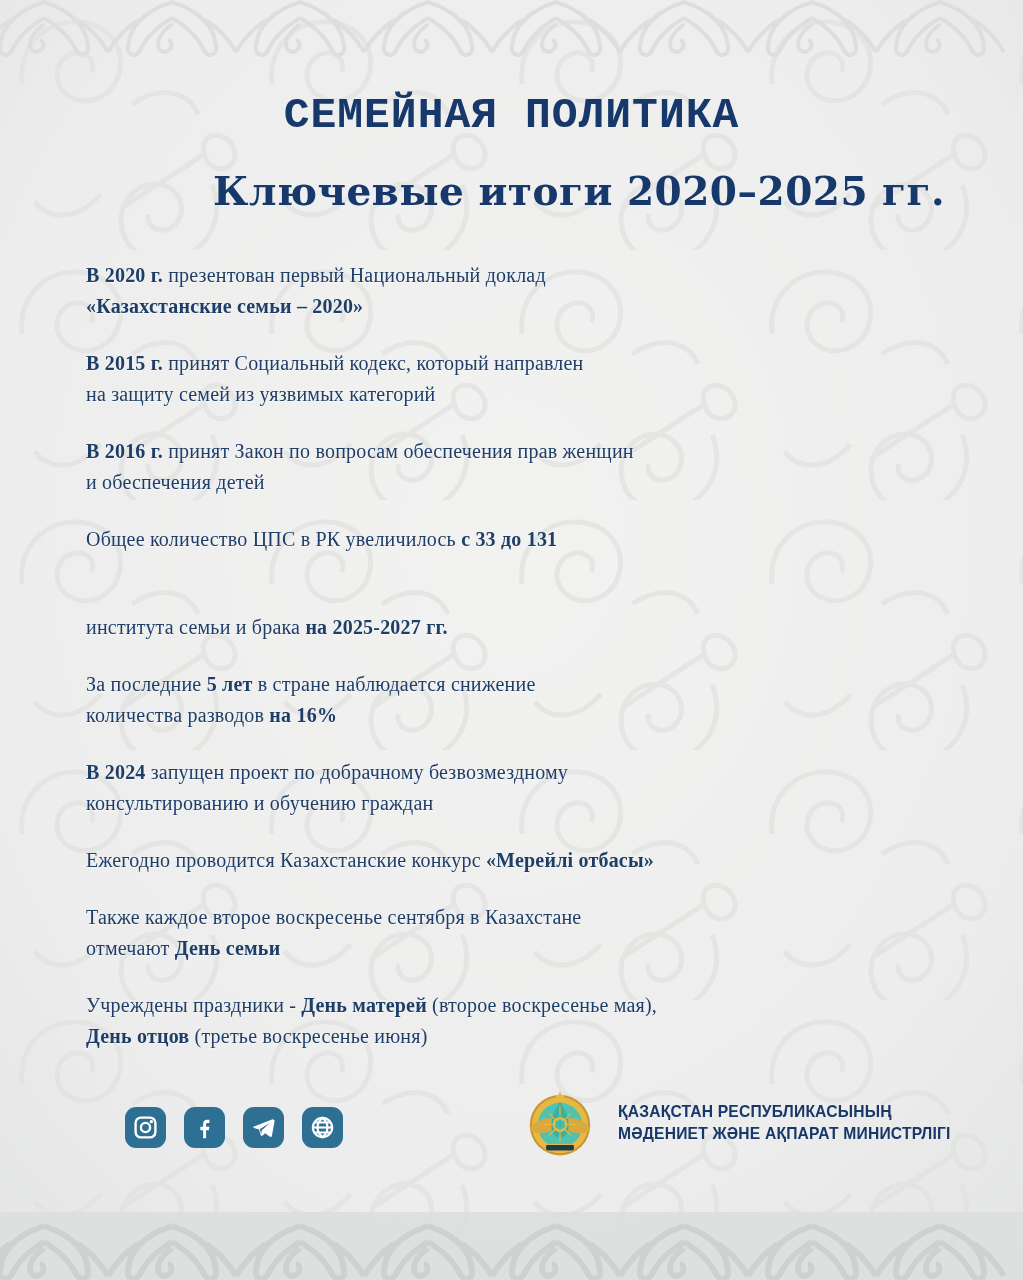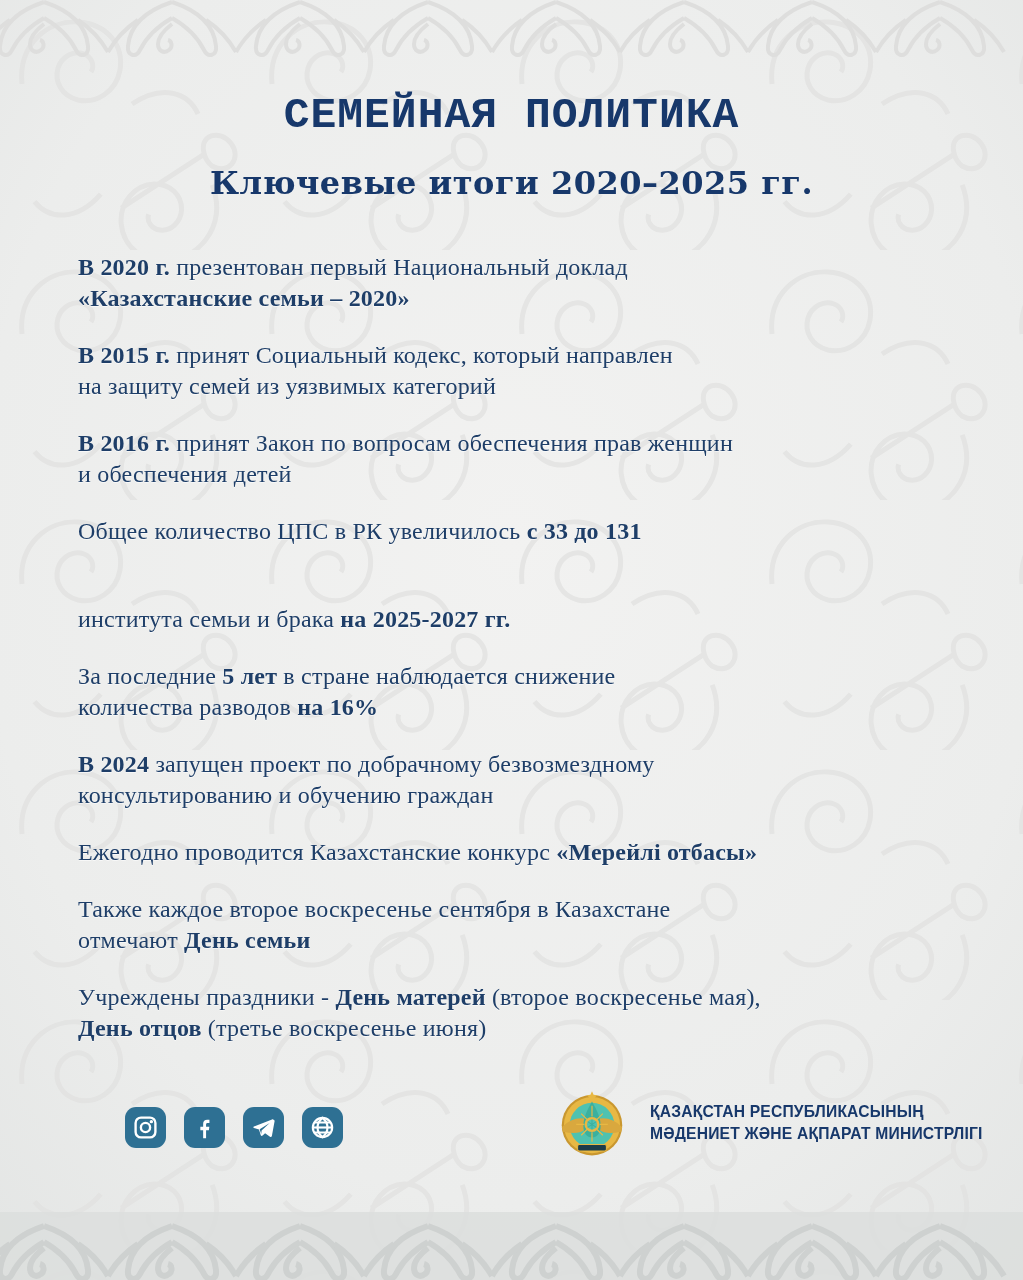--- a/index.html
+++ b/index.html
@@ -25,44 +25,44 @@
   .bg-svg{position:absolute;inset:0;z-index:0;display:block}
   .content{position:relative;z-index:1;padding:92px 78px 0 78px}
   h1.title{
     font-family:Liberation Mono, monospace;
     font-size:43px;line-height:48px;
     font-weight:bold;text-align:center;
     color:var(--heading);letter-spacing:1px;
   }
   h2.subtitle{
     font-family:"DejaVu Serif", serif;
-    font-size:32px;line-height:46px;
-    font-weight:bold;text-align:center;
-    color:var(--heading);margin-top:20px;letter-spacing:0.5px;
+    font-size:39px;line-height:46px;
+    font-weight:bold;text-align:right;
+    color:var(--heading);margin-top:28px;letter-spacing:0.5px;
   }
   .paragraphs{margin-top:46px}
   .para{
-    font-size:24px;line-height:31px;
+    font-size:20px;line-height:31px;
     color:var(--body-text);
-    margin:0 0 26px 0;
+    margin:0 0 26px 8px;
     letter-spacing:0.2px;
     text-shadow:0 1px 0 rgba(255,255,255,0.6);
   }
   .para .b{font-weight:bold}
   .footer{position:absolute;left:0;top:0;width:100%;height:100%;z-index:1;pointer-events:none}
   .footer > *{pointer-events:auto}
   .social{position:absolute;left:125px;top:1107px;display:flex;gap:18px}
   .social-tile{
     width:41px;height:41px;border-radius:11px;
     background:var(--social-tile);
     display:flex;align-items:center;justify-content:center;
     cursor:pointer;border:none;
   }
   .social-tile svg{width:27px;height:27px;display:block}
-  .ministry{position:absolute;left:556px;top:1087px;display:flex;align-items:center;gap:22px}
+  .ministry{position:absolute;left:524px;top:1087px;display:flex;align-items:center;gap:22px}
   .emblem{width:72px;height:72px;flex:0 0 auto}
   .ministry-text{
     font-family:"Liberation Sans", sans-serif;
     font-weight:bold;color:var(--heading);
     font-size:17px;line-height:22px;
     transform:scaleX(0.92);transform-origin:left center;
     white-space:nowrap;letter-spacing:0.2px;
   }
 </style>
 </head>

